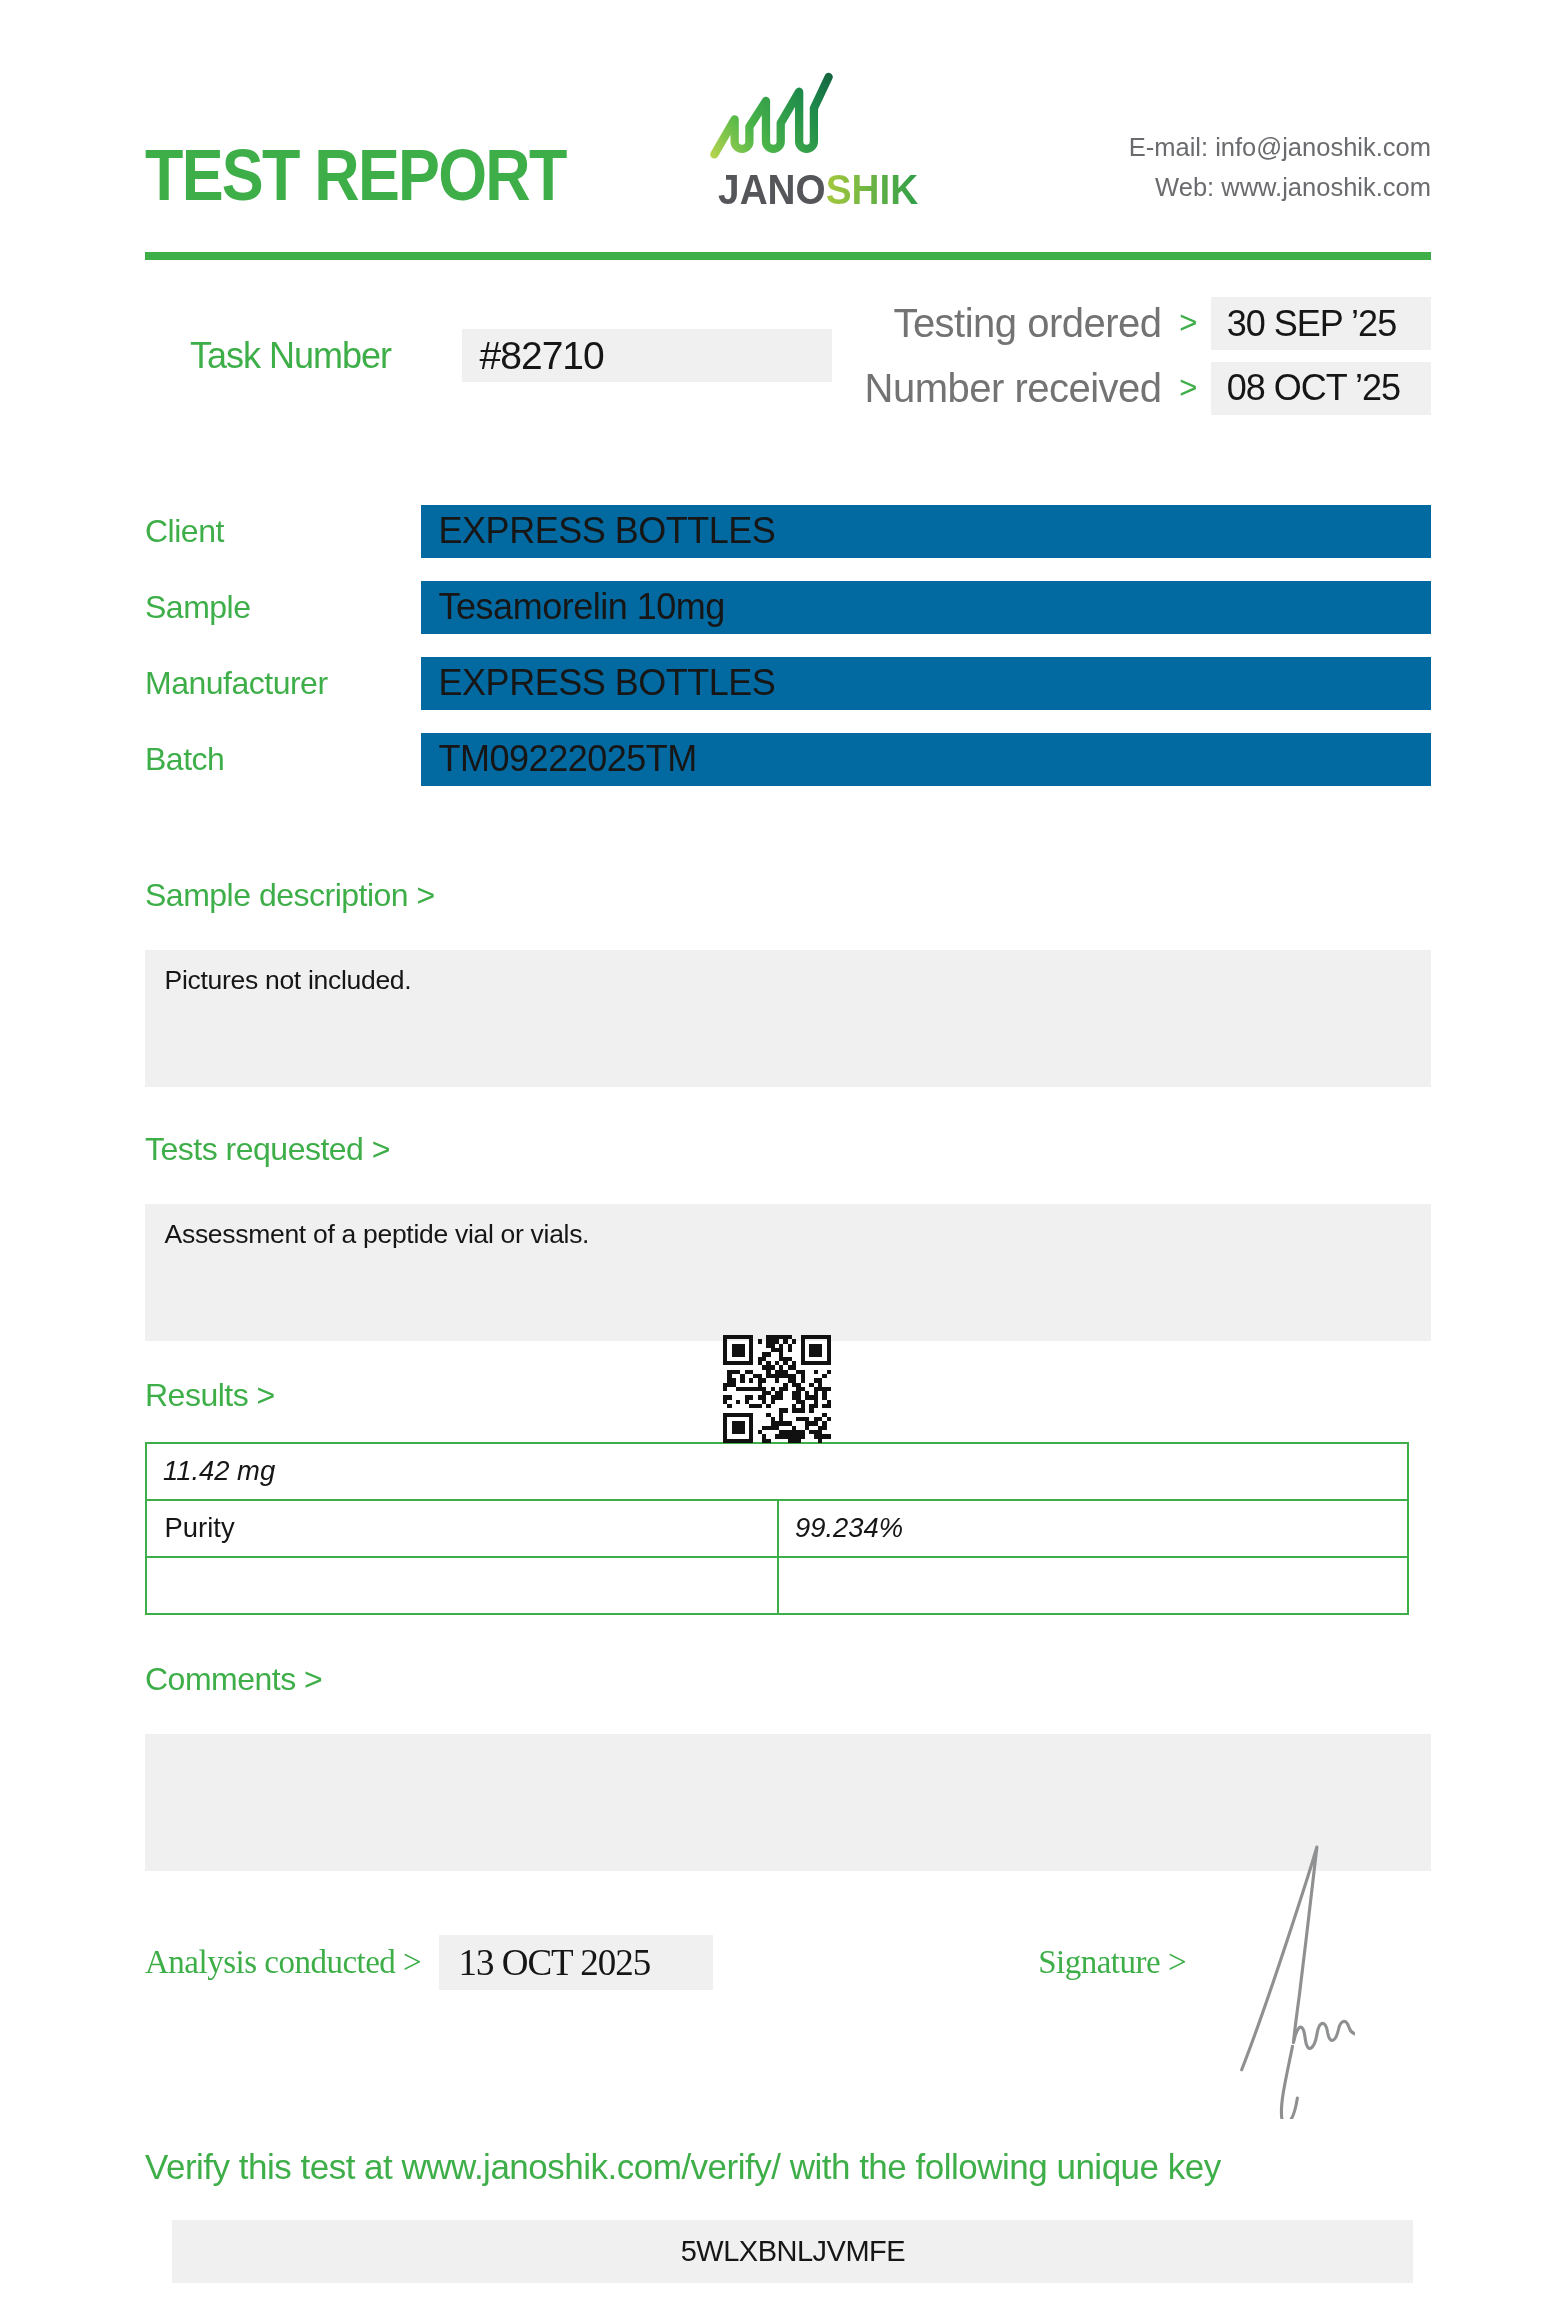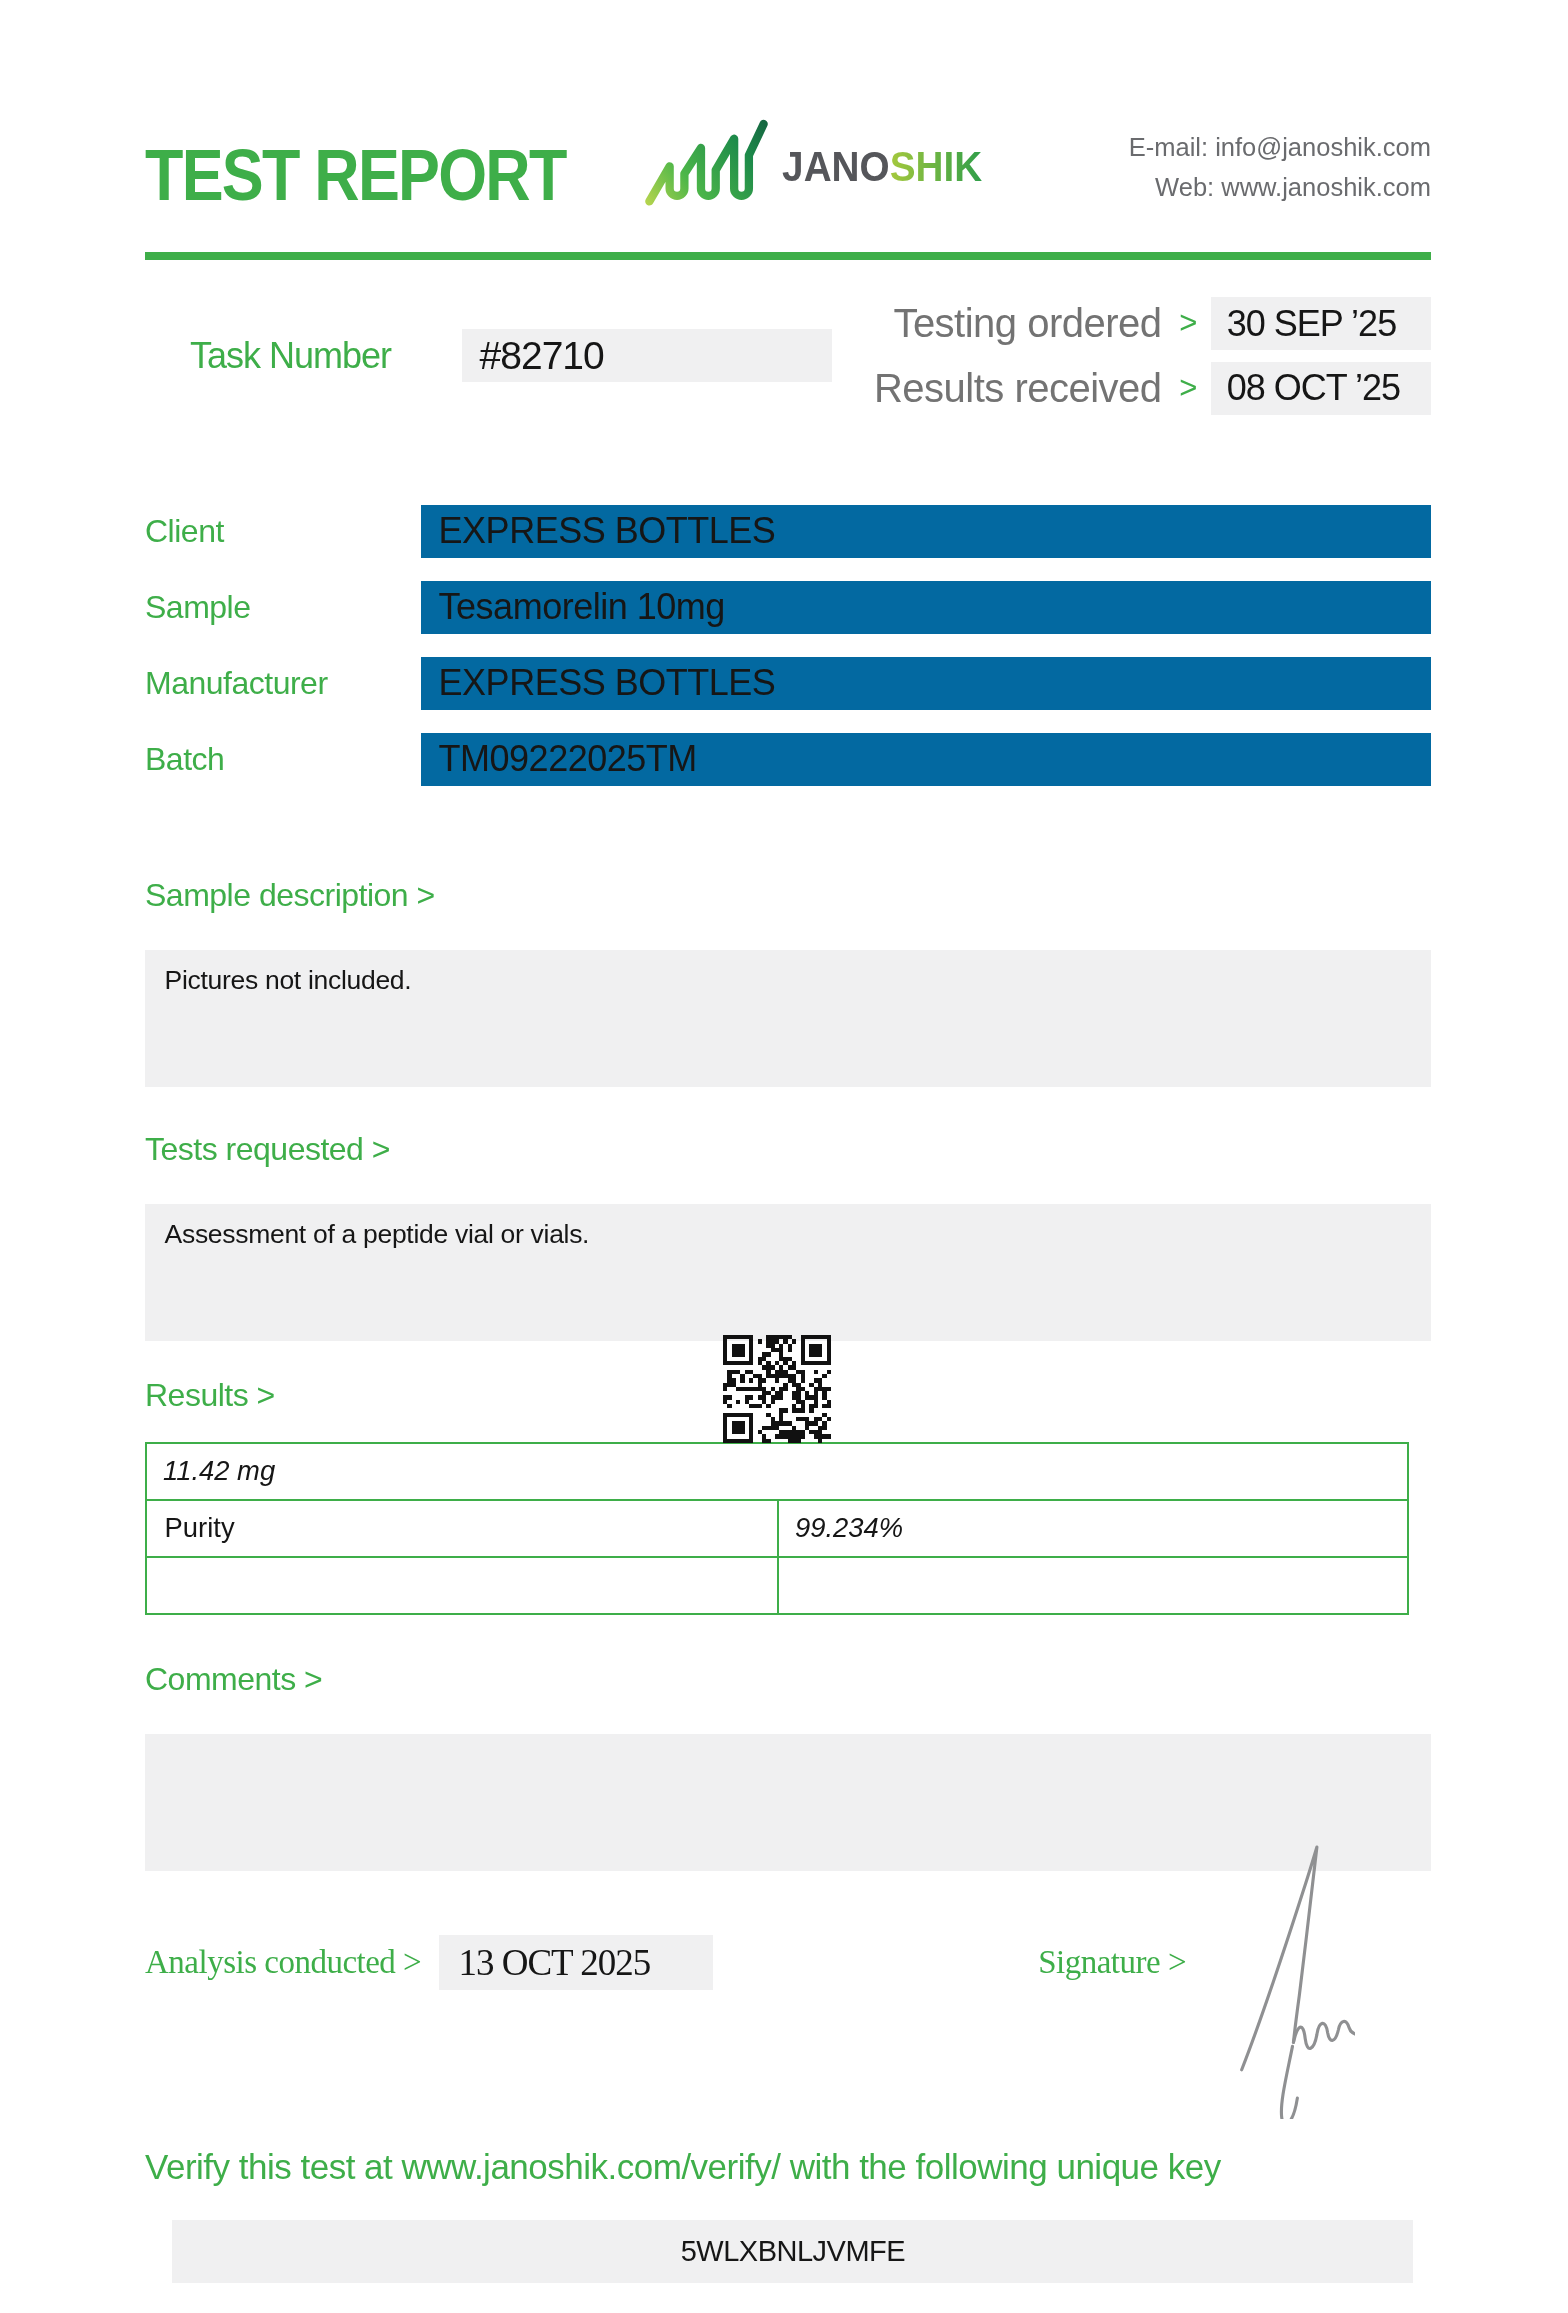--- a/index.html
+++ b/index.html
@@ -8,21 +8,21 @@
     font-family:"Liberation Sans","DejaVu Sans",sans-serif;
     color:#161616;overflow:hidden;
   }
   .page{box-sizing:border-box;width:1568px;height:2313px;
     padding:59px 137px 0 145px;position:relative;}
 
   
   .header{display:flex;justify-content:space-between;align-items:flex-end;height:152px;}
   .title{font-size:73px;line-height:1;margin:0;color:#3eae49;font-weight:bold;
     letter-spacing:-2px;transform:scaleX(.86);transform-origin:left bottom;white-space:nowrap;}
-  .logo{display:flex;flex-direction:row;align-items:center;margin-left:-127px;}
+  .logo{display:flex;flex-direction:column;margin-left:-127px;}
   .logo-chart{width:129px;height:93px;display:block;}
   .wordmark{font-size:43px;font-weight:bold;letter-spacing:0;line-height:1;margin-top:3.9px;
     transform:scaleX(.9);transform-origin:center bottom;white-space:nowrap;}
   .wm-gray{color:#55565a;}
   .wm-green{background:linear-gradient(90deg,#a6c93d,#2f9e49);
     -webkit-background-clip:text;background-clip:text;color:transparent;}
   .contact{text-align:right;color:#6a6b6e;font-size:25.5px;line-height:1.55;padding-bottom:3.9px;}
   .divider{height:7.8px;background:#3eae49;margin-top:41px;}
 
   
@@ -116,21 +116,21 @@
       <div class="task-label">Task Number</div>
       <div class="task-value">#82710</div>
     </div>
     <div class="dates">
       <div class="date-row">
         <span class="date-label">Testing ordered</span>
         <span class="date-arrow">&gt;</span>
         <span class="date-box">30 SEP ’25</span>
       </div>
       <div class="date-row">
-        <span class="date-label">Results received</span>
+        <span class="date-label">Number received</span>
         <span class="date-arrow">&gt;</span>
         <span class="date-box">08 OCT ’25</span>
       </div>
     </div>
   </div>
 
   <div class="details">
     <div class="d-row">
       <div class="d-label">Client</div>
       <div class="d-value">EXPRESS BOTTLES</div>

